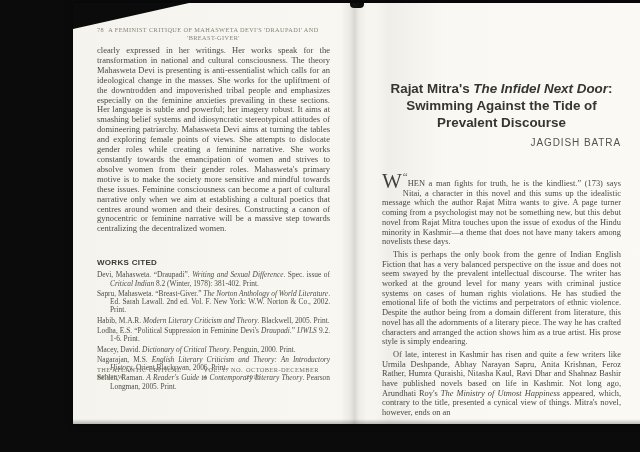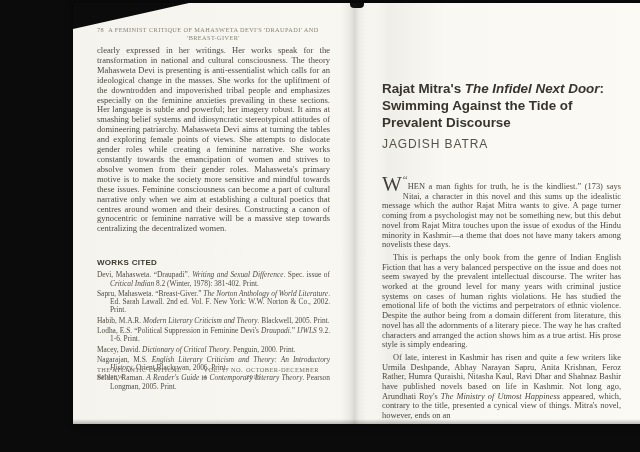--- a/index.html
+++ b/index.html
@@ -30,24 +30,24 @@
   .body-text{margin-top:8px;font-size:8.5px;line-height:9.9px;text-align:justify;color:#4e4941;}
   .wc-head{margin-top:24px;font-family:"Liberation Sans",sans-serif;font-weight:bold;
            font-size:8px;letter-spacing:.3px;color:#3d3931;}
   .wc-list{margin-top:4px;}
   .wc-entry{font-size:7.4px;line-height:8.3px;text-align:justify;color:#524d44;
             padding-left:13px;text-indent:-13px;margin-bottom:2px;}
   .footer{position:absolute;left:24px;top:363px;width:233px;display:flex;justify-content:space-between;
           font-size:6.4px;letter-spacing:.4px;color:#6e6a60;}
   
   .right-col{left:309px;top:0;width:239px;}
-  .title-block{margin-top:77px;text-align:left;font-family:"Liberation Sans",sans-serif;
+  .title-block{margin-top:77px;text-align:center;font-family:"Liberation Sans",sans-serif;
                font-weight:bold;font-size:13.4px;line-height:17px;color:#39352e;}
-  .author{margin-top:6px;font-family:"Liberation Sans",sans-serif;
-          font-size:12px;letter-spacing:.9px;color:#57534b;}
+  .author{margin-top:6px;text-align:right;font-family:"Liberation Sans",sans-serif;
+          font-size:10px;letter-spacing:.9px;color:#57534b;}
   .rp-body{margin-top:24px;font-size:8.4px;line-height:9.7px;text-align:justify;color:#4e4941;}
   .rp-body p{margin:0 0 3px 0;}
   .rp-body p.indent{text-indent:11px;}
   .openquote{font-size:11px;vertical-align:6px;}
   .dropcap{float:left;font-size:21px;line-height:17px;padding:1px 1px 0 0;color:#45403a;}
   .i{font-style:italic;}
 </style>
 </head>
 <body>
 

